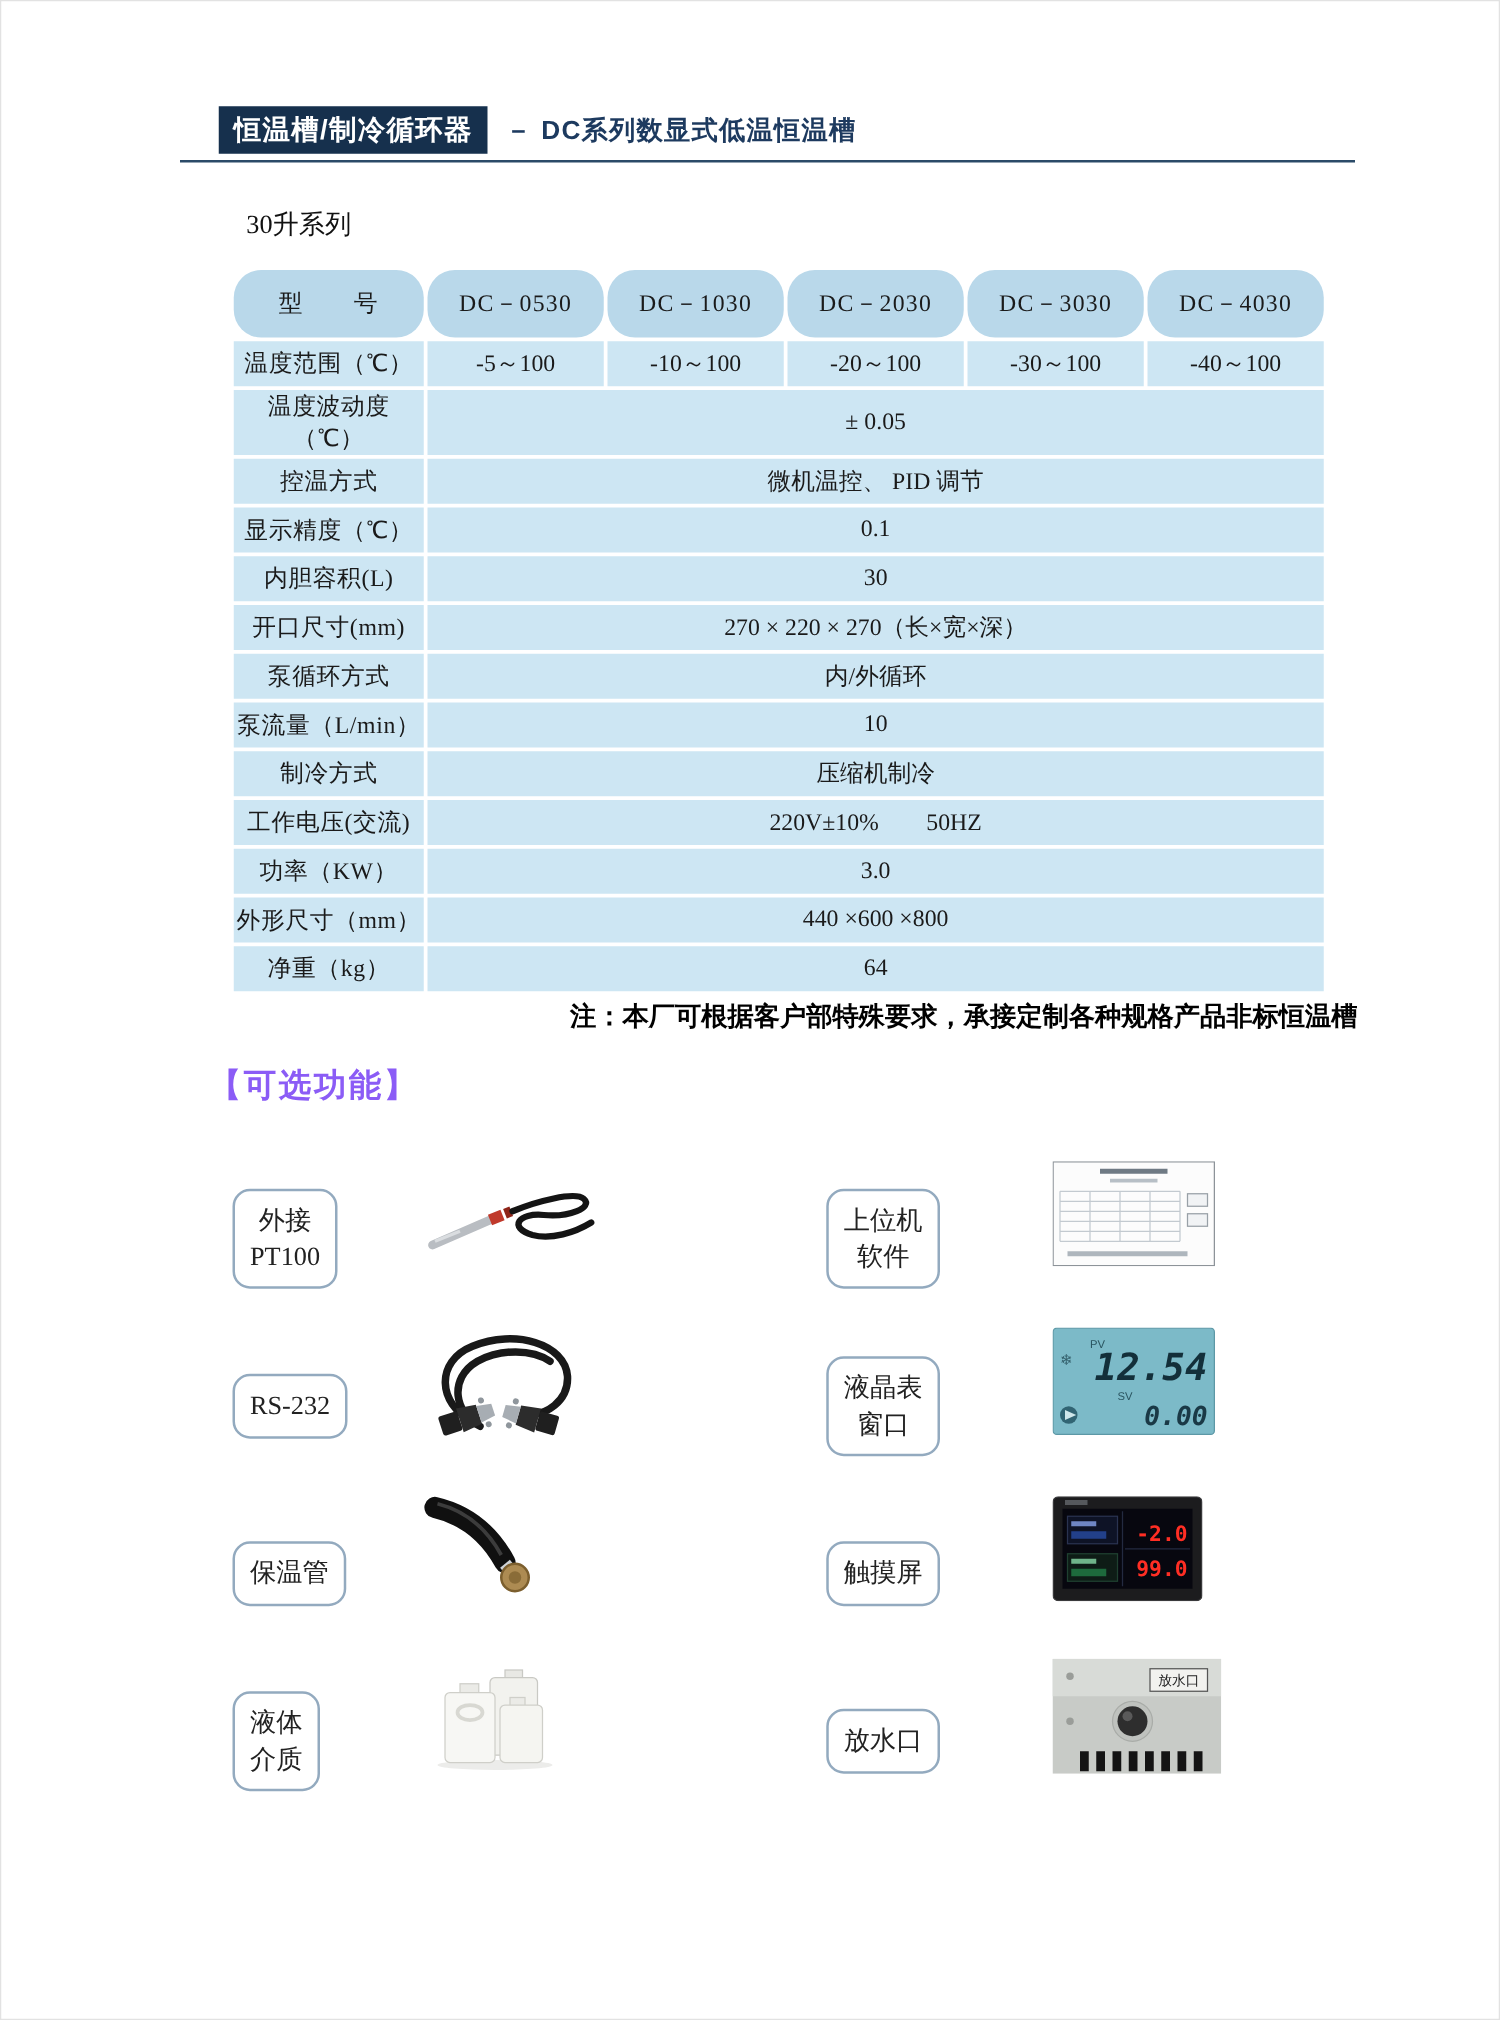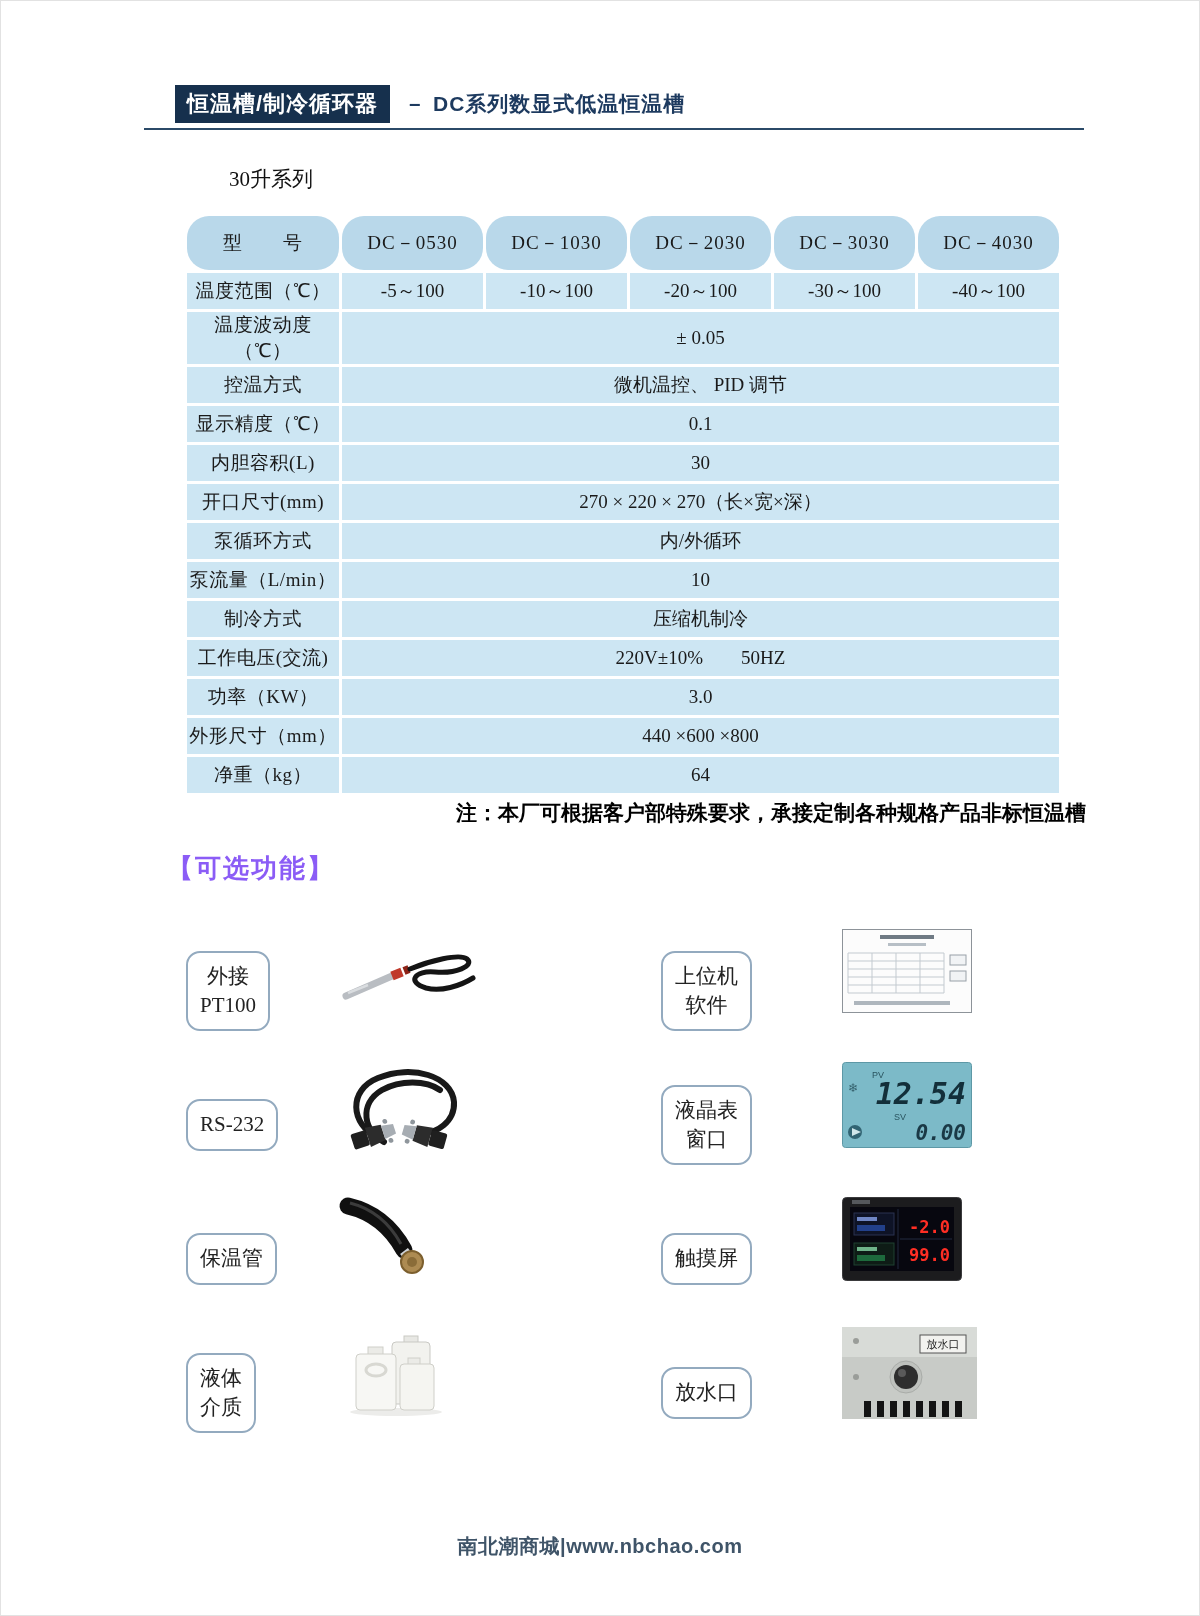--- a/index.html
+++ b/index.html
@@ -7,21 +7,21 @@
   .page {
     position:relative; width:1200px; height:1616px; margin:0 auto;
     background:#ffffff; border:1px solid #e2e2e2; overflow:hidden;
   }
   
   .header-row { position:absolute; left:174px; top:84px; display:flex; align-items:center; gap:14px; }
   .badge { background:#16304d; color:#ffffff; font-weight:bold; font-size:22px; padding:4px 12px; letter-spacing:1px; }
   .subtitle { color:#1d3a5f; font-weight:bold; font-size:21px; letter-spacing:1px; }
   .rule { position:absolute; left:143px; top:127px; width:940px; height:2px; background:#2b4a68; }
 
-  .series-title { position:absolute; left:196px; top:164px; font-family:"Liberation Serif", serif; font-size:21px; color:#111;margin-left:32px; }
+  .series-title { position:absolute; left:196px; top:164px; font-family:"Liberation Serif", serif; font-size:21px; color:#111; }
 
   
   .spec-table {
     position:absolute; left:183px; top:212px; width:878px;
     border-collapse:separate; border-spacing:3px; table-layout:fixed;
     font-family:"Liberation Serif", serif; color:#1a1a1a;
   }
   .spec-table col.c-label { width:152px; }
   .spec-table th {
     background:#b9d8ea; height:54px; font-weight:normal; font-size:19px;
@@ -280,15 +280,14 @@
           <rect x="74" y="74" width="7" height="16"></rect>
             <rect x="87" y="74" width="7" height="16"></rect>
           <rect x="100" y="74" width="7" height="16"></rect>
             <rect x="113" y="74" width="7" height="16"></rect>
         </g>
       </svg>
     </div>
 
   </div>
 
-  <div class="footer">南北潮商城|www.nbchao.com</div>
 
 </div>
 
 </body></html>

